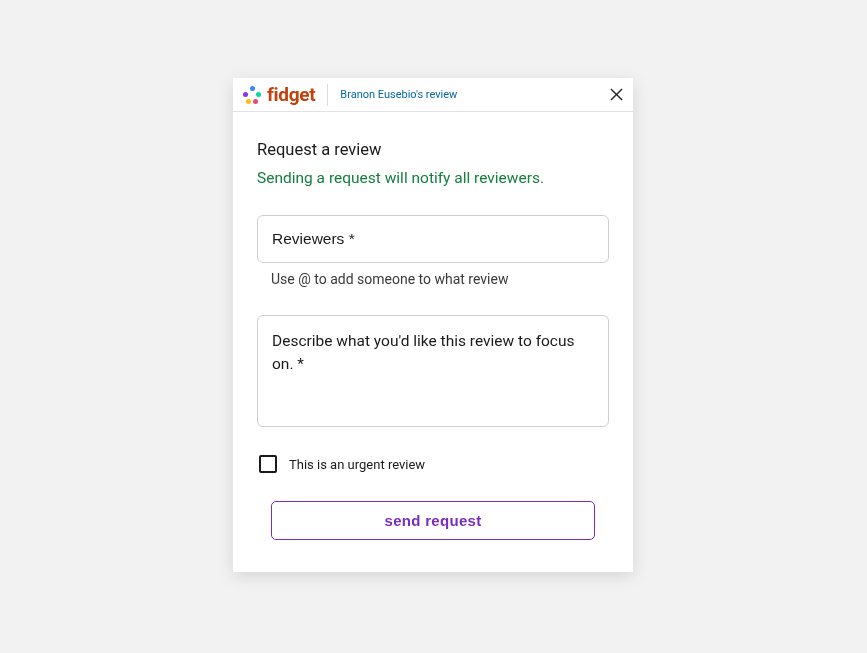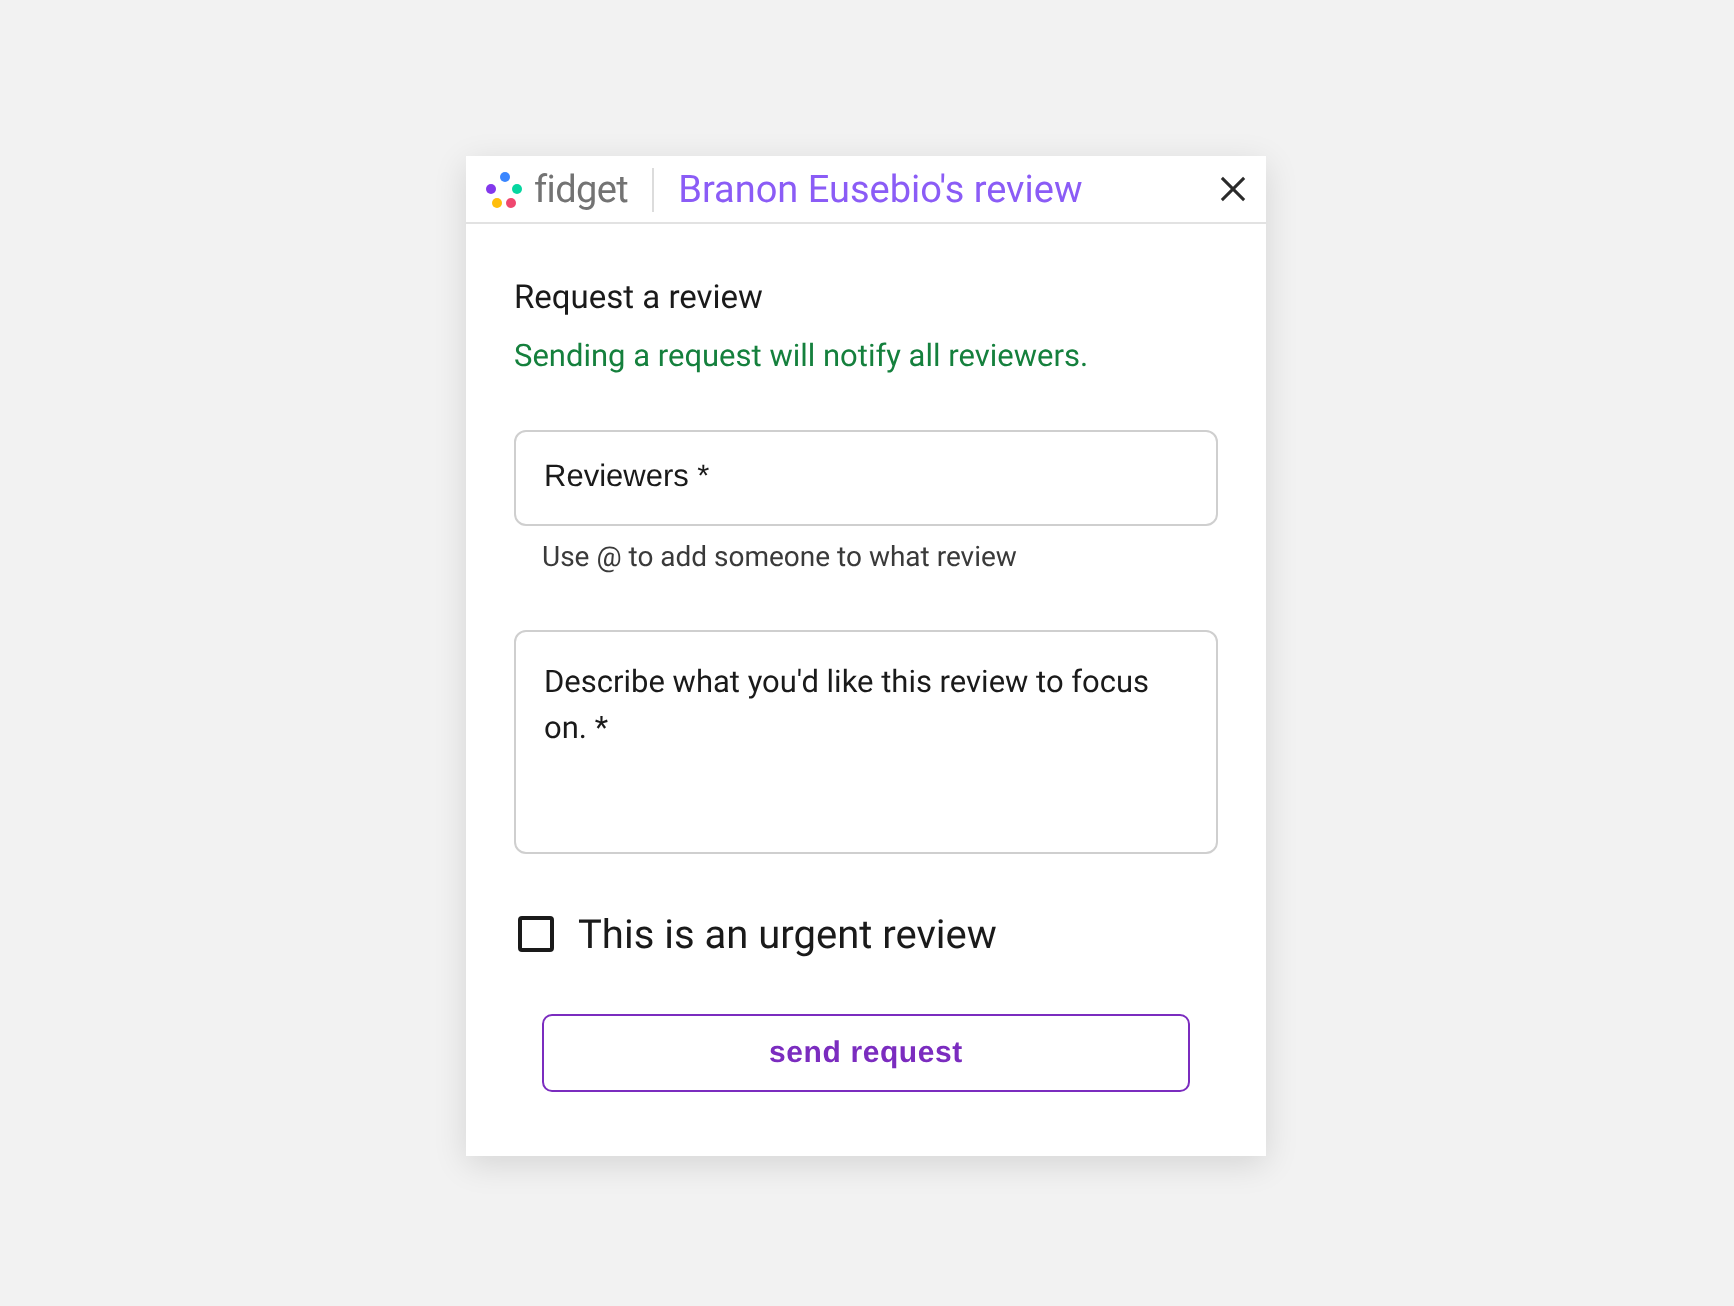--- a/index.html
+++ b/index.html
@@ -45,34 +45,34 @@
       width: 5px;
       height: 5px;
       border-radius: 50%;
     }
     .dot1 { background: #3a86ff; top: 0; left: 6.5px; }
     .dot2 { background: #8338ec; top: 6.5px; left: 0; }
     .dot3 { background: #06d6a0; top: 6.5px; right: 0; }
     .dot4 { background: #ffbe0b; bottom: 0; left: 3px; }
     .dot5 { background: #ef476f; bottom: 0; right: 3px; }
     .logo-text {
-      font-weight: 400;
+      font-weight: 700;
       font-size: 19px;
-      color: #737373;
+      color: #c2410c;
       letter-spacing: -0.3px;
     }
     .divider {
       width: 1px;
       height: 22px;
       background: #dcdcdc;
     }
     .header-title {
       flex: 1;
-      font-size: 19px;
-      color: #8b5cf6;
+      font-size: 11px;
+      color: #0369a1;
       padding-left: 12px;
     }
     .close-btn {
       width: 34px;
       height: 34px;
       display: flex;
       align-items: center;
       justify-content: center;
       cursor: pointer;
       color: #2a2a2a;
@@ -142,21 +142,21 @@
       padding-left: 2px;
     }
     .checkbox {
       width: 18px;
       height: 18px;
       border: 2px solid #1a1a1a;
       border-radius: 2px;
       cursor: pointer;
     }
     .checkbox-label {
-      font-size: 20px;
+      font-size: 13px;
       color: #1a1a1a;
     }
     .submit-row {
       display: flex;
       justify-content: center;
     }
     .submit-btn {
       border: 1px solid #7b2cbf;
       background: #fff;
       color: #7b2cbf;

